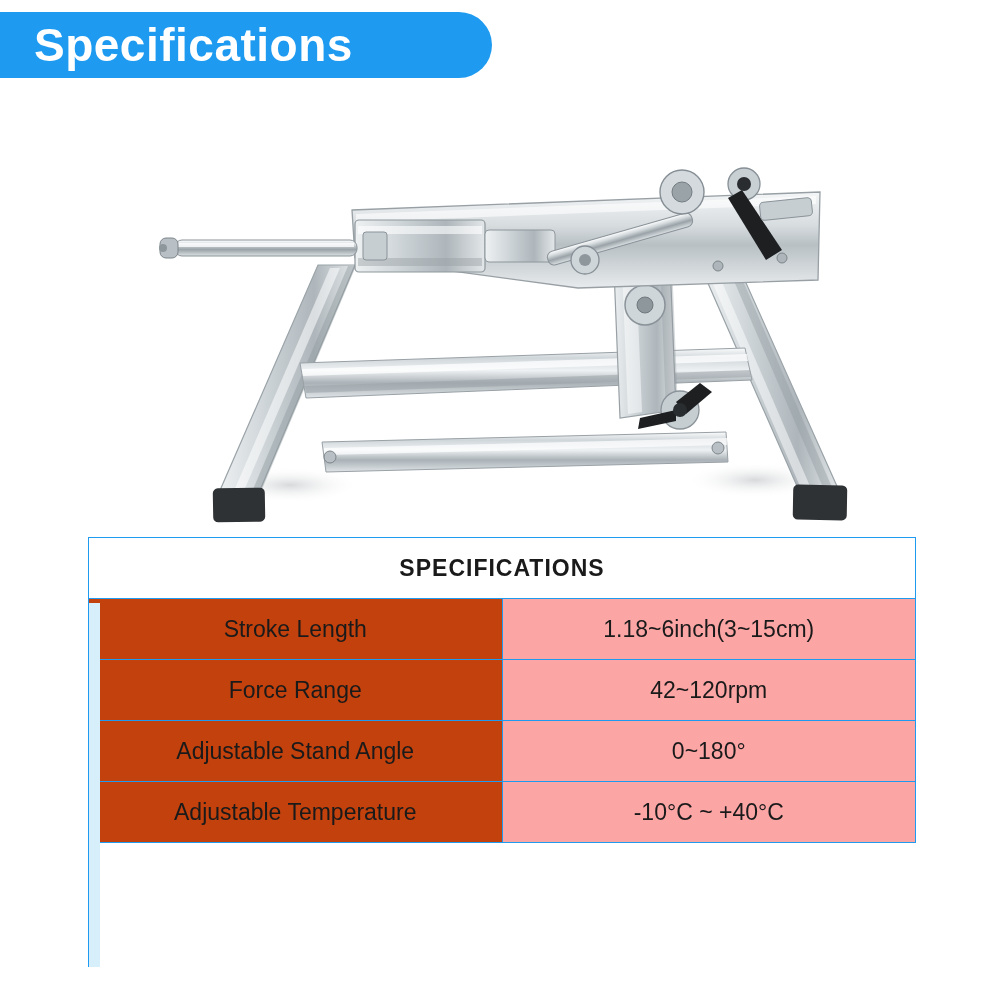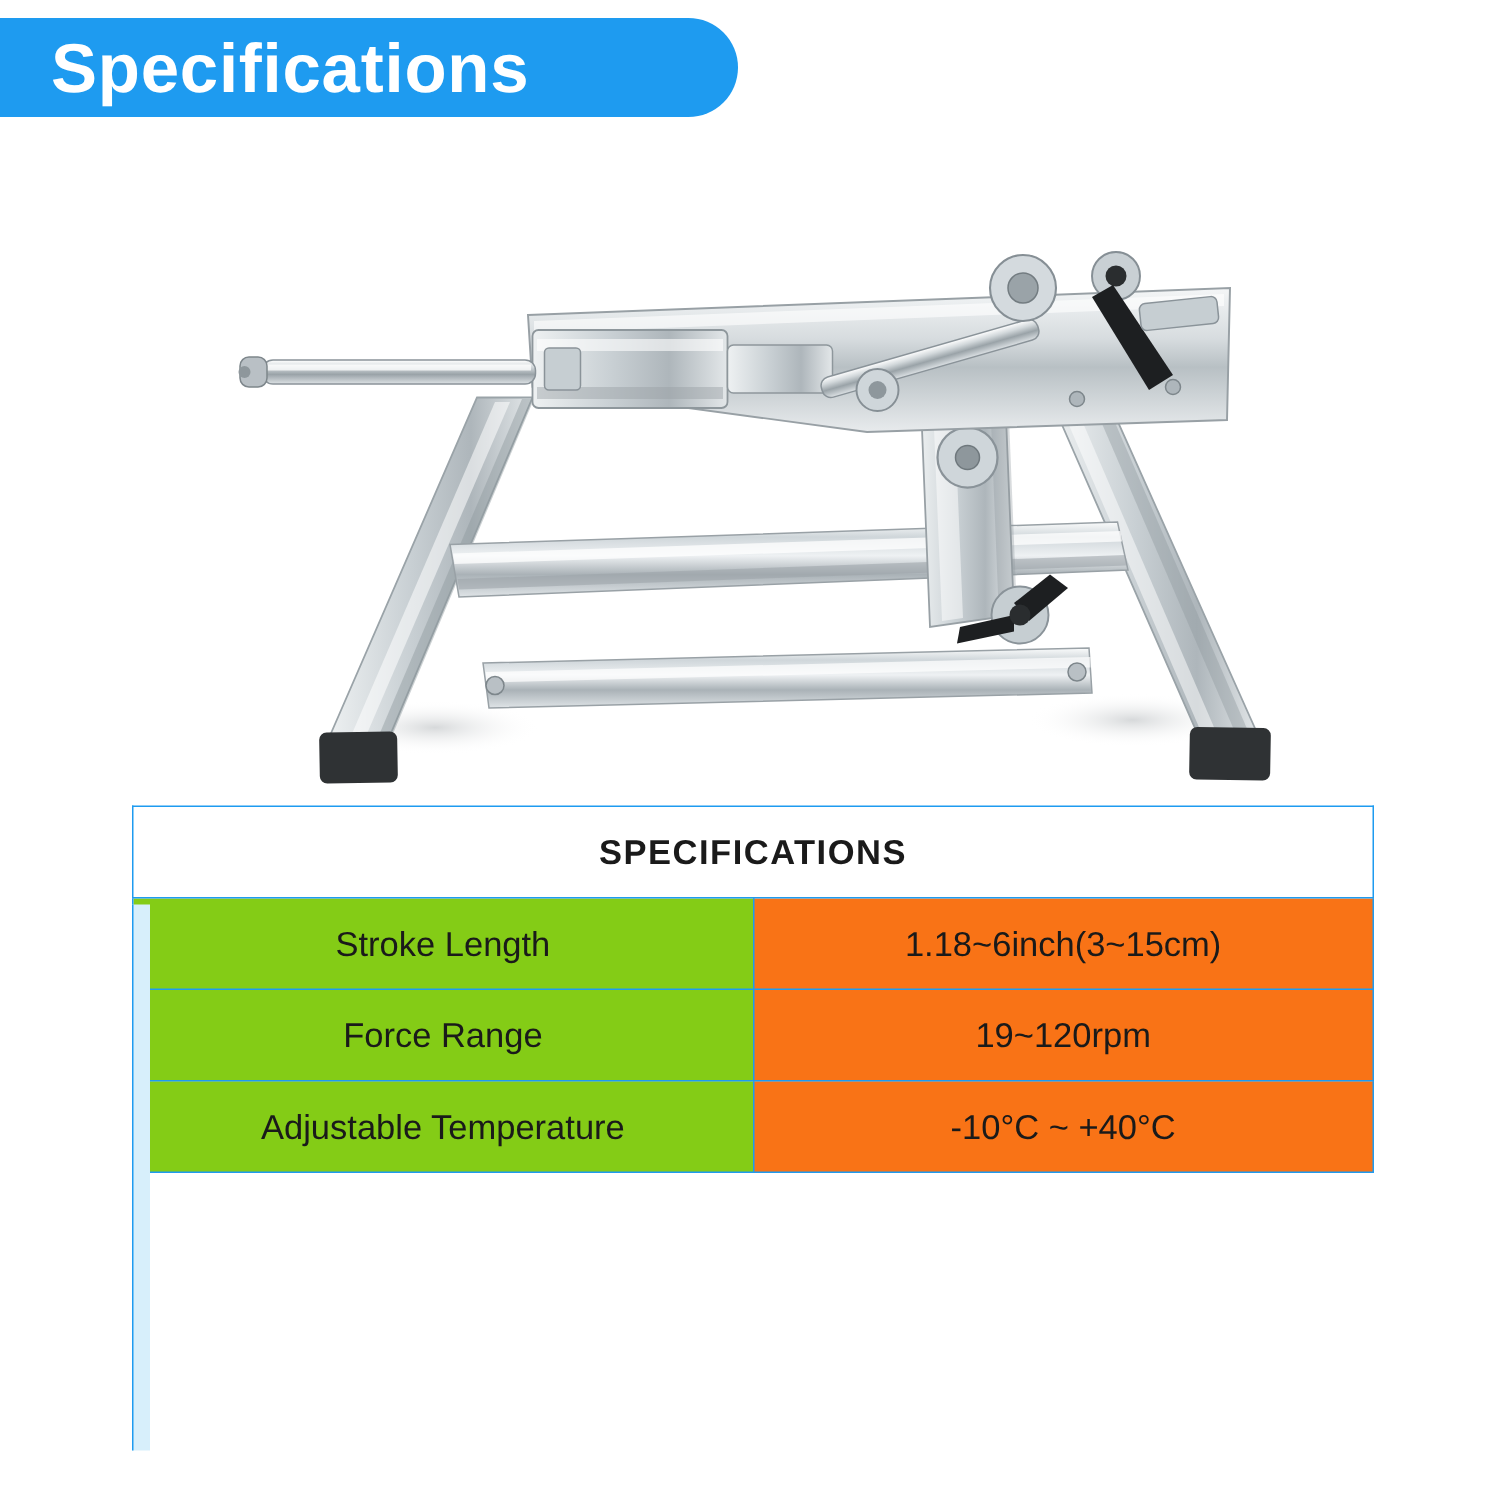--- a/index.html
+++ b/index.html
@@ -70,25 +70,25 @@
   .spec-table td {
     border: 1px solid #1e9bf0;
     height: 60px;
     font-size: 23px;
     color: #1a1a1a;
     text-align: center;
     padding: 0 6px;
     background: #ffffff;
   }
   .spec-table tr.spec-row td.label-cell {
-    background: #84cc16;
+    background: #c2410c;
     width: 428px;
   }
   .spec-table tr.spec-row td.value-cell {
-    background: #f97316;
+    background: #fca5a5;
   }
   .accent-strip {
     position: absolute;
     left: 88px;
     top: 603px;
     width: 11px;
     height: 364px;
     background: #d7effb;
     border-left: 1px solid #1e9bf0;
     pointer-events: none;
@@ -221,21 +221,25 @@
   <tbody>
     <tr class="spec-header">
       <td colspan="2">SPECIFICATIONS</td>
     </tr>
     <tr class="spec-row">
       <td class="label-cell">Stroke Length</td>
       <td class="value-cell">1.18~6inch(3~15cm)</td>
     </tr>
     <tr class="spec-row">
       <td class="label-cell">Force Range</td>
-      <td class="value-cell">19~120rpm</td>
+      <td class="value-cell">42~120rpm</td>
+    </tr>
+    <tr class="spec-row">
+      <td class="label-cell">Adjustable Stand Angle</td>
+      <td class="value-cell">0~180°</td>
     </tr>
     <tr class="spec-row">
       <td class="label-cell">Adjustable Temperature</td>
       <td class="value-cell">-10°C ~ +40°C</td>
     </tr>
   </tbody>
 </table>
 
 <div class="accent-strip"></div>
 

